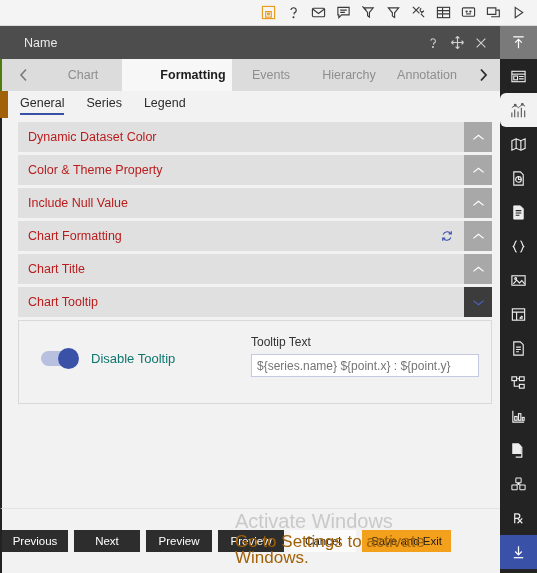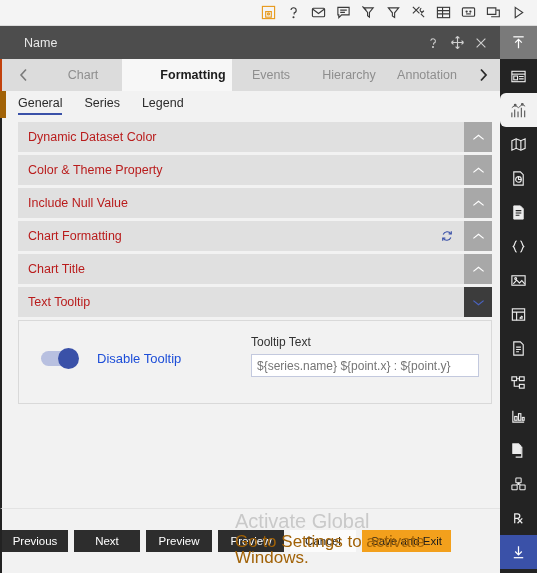--- a/index.html
+++ b/index.html
@@ -60,21 +60,21 @@
     display: flex; align-items: center; justify-content: center;
     color: #cfcfcf;
   }
 
   
   .tabstrip {
     position: absolute; left: 0; top: 59px;
     width: 500px; height: 32px;
     background: #dcdcdc;
     display: flex; align-items: stretch;
-    border-left: 2px solid #c2410c;
+    border-left: 2px solid #4d7c0f;
   }
   .tabstrip .arrow {
     width: 42px;
     display: flex; align-items: center; justify-content: center;
     color: #7a7a7a; background: #dcdcdc;
     font-size: 17px;
   }
   .tabstrip .arrow.right { color: #2a2a2a; width: 34px; }
   .tabstrip .tab {
     flex: 1;
@@ -87,21 +87,21 @@
     background: #f7f7f7; color: #1c1c1c; font-weight: bold; padding-left: 32px;
   }
 
   
   .subtabs {
     position: absolute; left: 0; top: 91px;
     width: 500px; height: 27px;
     background: #f2f2f2;
     display: flex; align-items: center;
     padding-left: 12px; gap: 22px;
-    border-left: 6px solid #a16207;
+    border-left: 8px solid #a16207;
   }
   .subtabs .stab {
     font-size: 12.5px; color: #2b2b2b;
     padding-bottom: 3px; position: relative;
   }
   .subtabs .stab.active::after {
     content: ""; position: absolute;
     left: 0; right: 0; bottom: -2px; height: 2px;
     background: #3a51a8;
   }
@@ -156,21 +156,21 @@
   .toggle {
     width: 36px; height: 15px; border-radius: 8px;
     background: #b8c0e0; position: relative;
   }
   .toggle .knob {
     position: absolute; top: -3px; right: -2px;
     width: 21px; height: 21px; border-radius: 50%;
     background: #3a51a8;
   }
   .toggle-wrap .tg-label {
-    font-size: 13px; color: #1d4ed8; margin-left: 20px;
+    font-size: 13px; color: #0f766e; margin-left: 14px;
   }
   .tt-field { margin-left: auto; width: 228px; }
   .tt-field .tt-label {
     font-size: 12px; color: #333; margin-bottom: 5px;
   }
   .tt-field input {
     width: 228px; height: 23px;
     border: 1px solid #c3c9de;
     background: #fff;
     font-family: "Liberation Sans", sans-serif;
@@ -423,21 +423,21 @@
     <div class="acc-row">
       <span class="acc-title">Chart Title</span>
       <div class="acc-btn">
         <svg class="chev" width="13" height="9" viewBox="0 0 14 9" fill="none" stroke="#ffffff" stroke-width="1.3">
             <path d="M1.5 6.5L7 2l5.5 4.5"></path>
           </svg>
       </div>
     </div>
 
     <div class="acc-row open">
-      <span class="acc-title">Text Tooltip</span>
+      <span class="acc-title">Chart Tooltip</span>
       <div class="acc-btn">
         <svg class="chev" width="13" height="9" viewBox="0 0 14 9" fill="none" stroke="#4a63c0" stroke-width="1.3">
             <path d="M1.5 2.5L7 7l5.5-4.5"></path>
           </svg>
       </div>
     </div>
 
     <div class="panel">
       <div class="toggle-wrap">
         <div class="toggle">
@@ -455,21 +455,21 @@
   <div class="footer">
     <button class="btn">Previous</button>
     <button class="btn">Next</button>
     <button class="btn">Preview</button>
     <button class="btn">Preview</button>
     <button class="btn light">Cancel</button>
     <button class="btn accent">Save and Exit</button>
   </div>
 
   <div class="watermark">
-    <div class="wm1">Activate Global</div>
+    <div class="wm1">Activate Windows</div>
     <div class="wm2">Go to Settings to activate Windows.</div>
   </div>
 
   <div class="rail">
     <div class="rail-spacer"></div>
 
     <div class="r-icon">
       <svg width="17" height="17" viewBox="0 0 18 18" fill="none" stroke="#ededed" stroke-width="1.2">
         <rect x="2" y="3.5" width="14" height="11"></rect>
           <path d="M2 6.5h14"></path>

